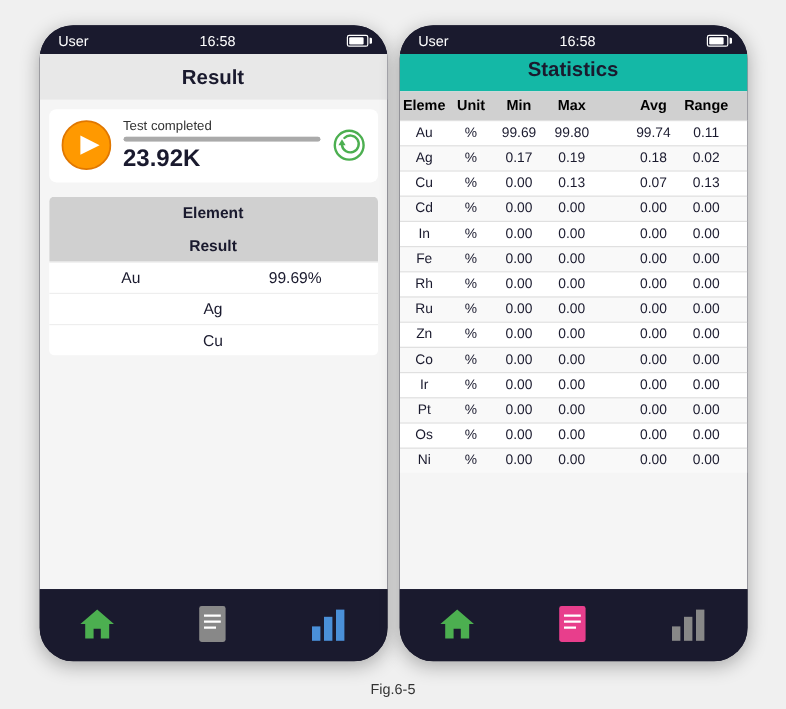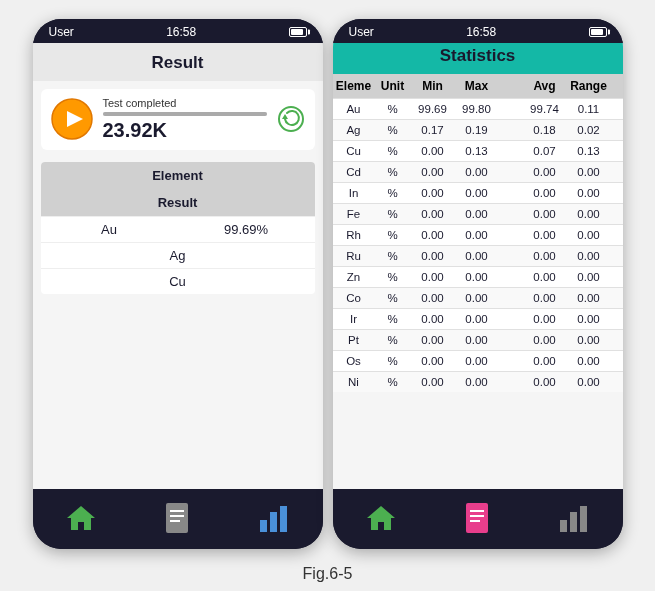--- a/index.html
+++ b/index.html
@@ -224,21 +224,21 @@
     }
     .scol-elem { width: 42px; }
     .scol-unit { width: 36px; }
     .scol-min  { width: 44px; }
     .scol-max  { width: 44px; }
     .scol-avg  { width: 44px; margin-left: 24px; }
     .scol-range { width: 44px; }
 
     .fig-caption {
       text-align: center;
-      font-size: 16px;
+      font-size: 12px;
       color: #333;
       margin-top: 6px;
     }
   </style>
 </head>
 <body>
 
 <div class="phones-container">
 
   <div class="phone">

